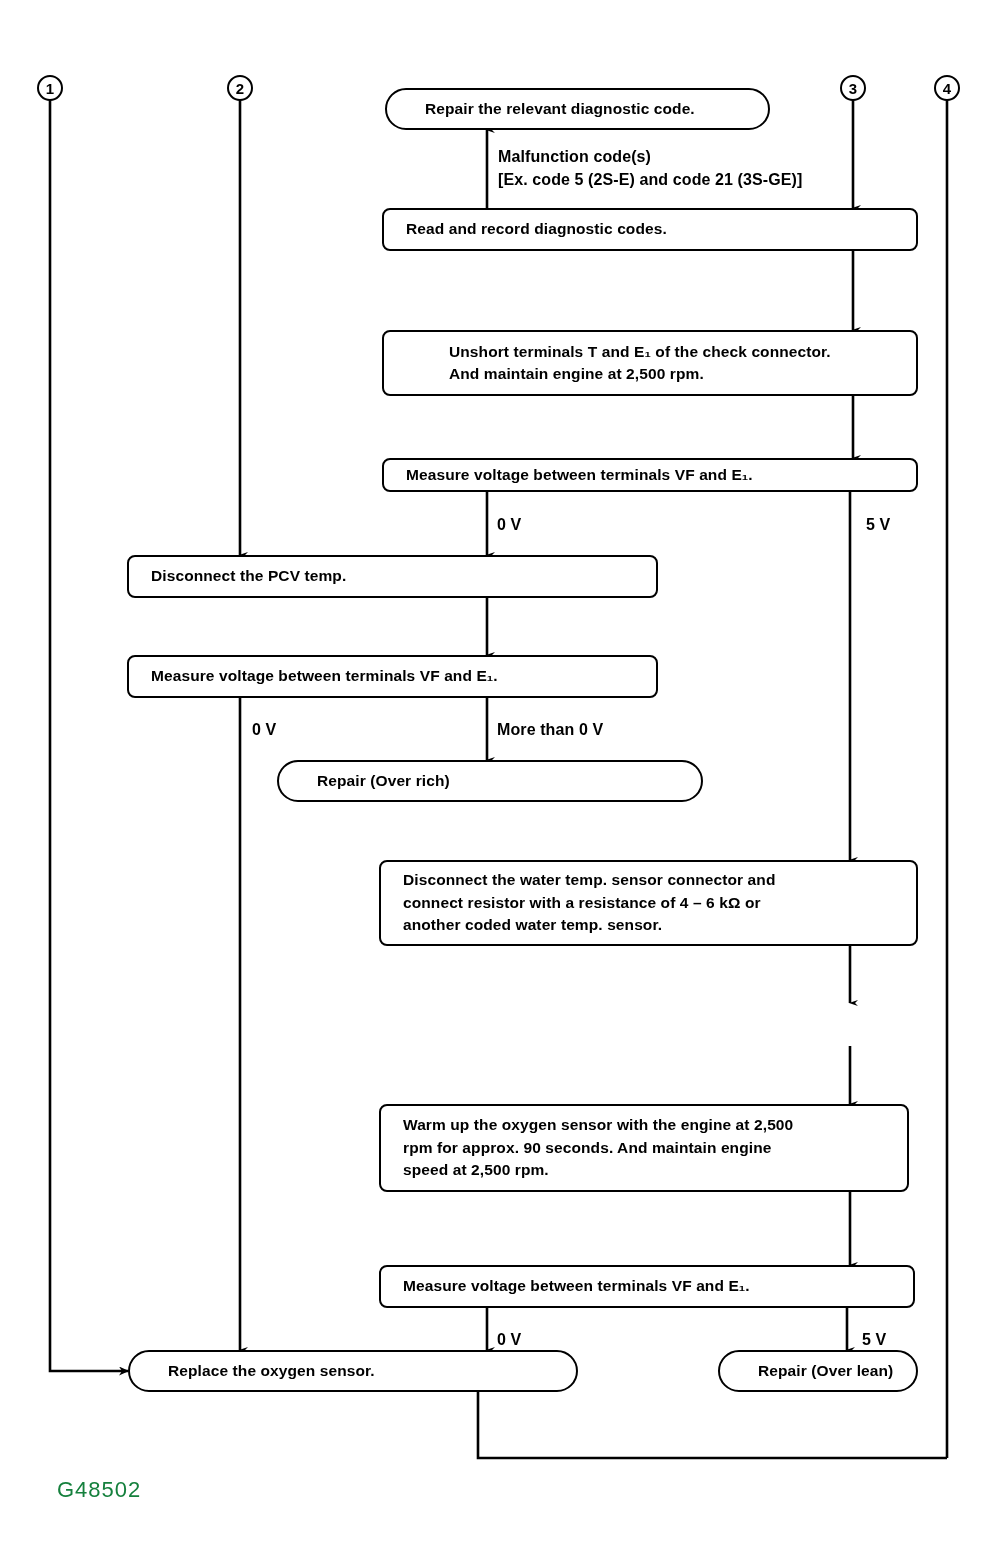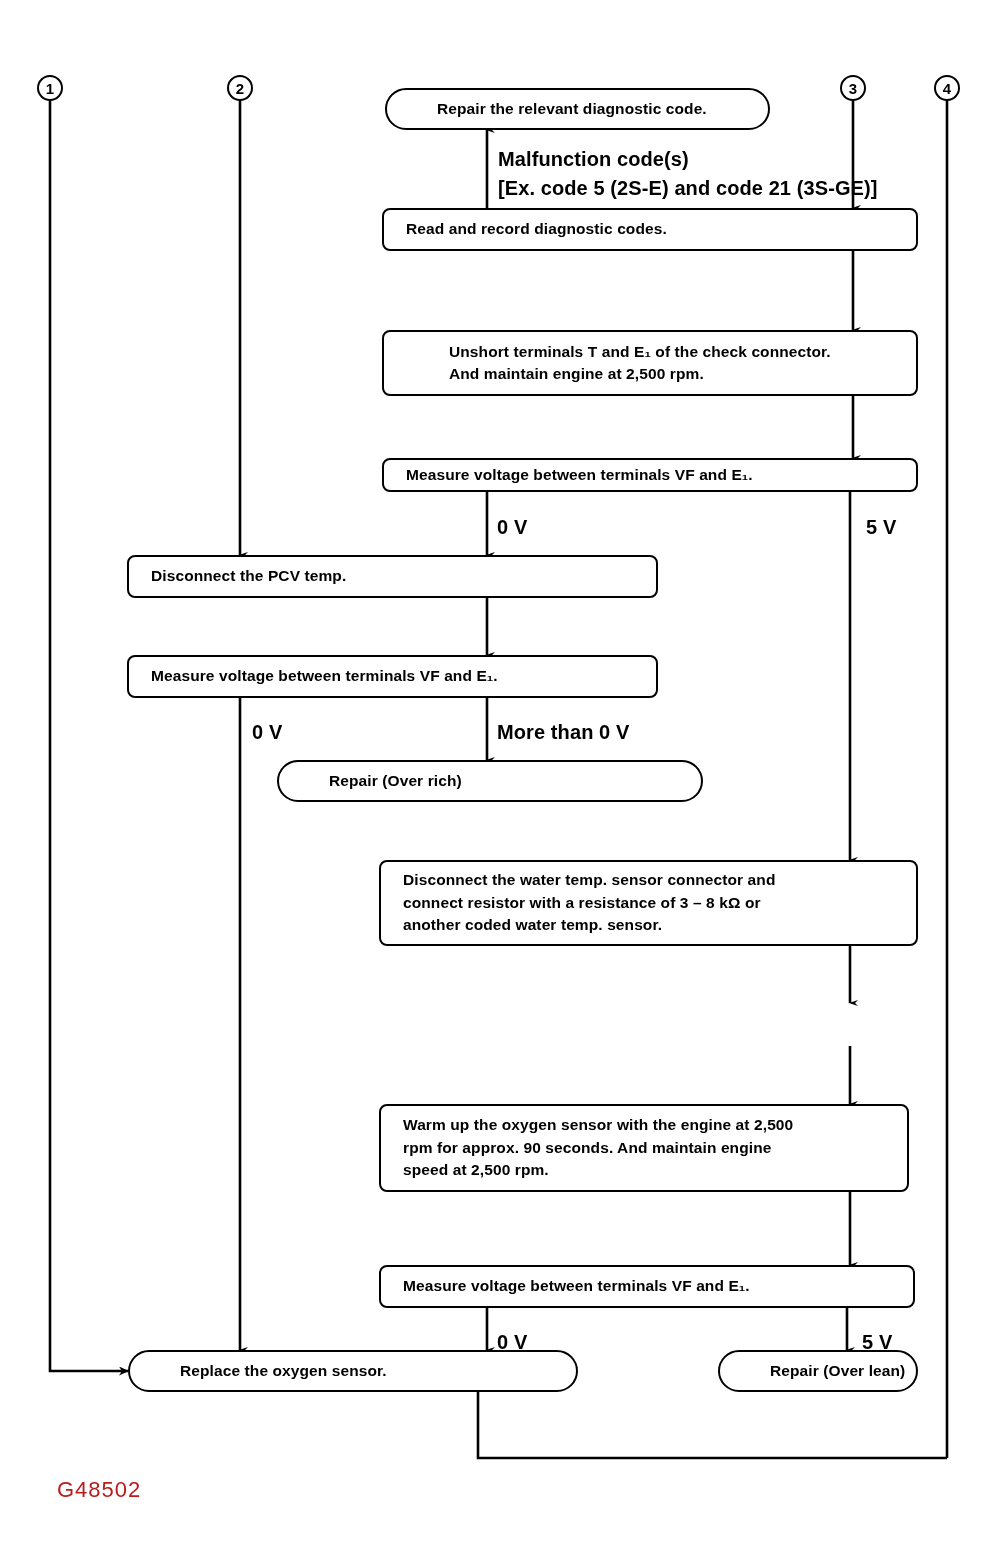--- a/index.html
+++ b/index.html
@@ -39,24 +39,24 @@
   .node.rect { border-radius: 8px; }
   .node.pill { border-radius: 999px; }
   .node .txt {
     padding: 0 0 0 22px;
     font-size: 15.5px;
     line-height: 1.45;
     letter-spacing: 0.1px;
     font-weight: 600;
     white-space: pre-line;
   }
-  .node.pill .txt { padding-left: 30px; margin-left: 20px; }
+  .node.pill .txt { padding-left: 38px; }
   .edge-label {
     position: absolute;
-    font-size: 20px;
+    font-size: 16px;
     font-weight: 600;
     color: #000;
     line-height: 1.45;
     white-space: pre-line;
     letter-spacing: 0.1px;
   }
   .connector {
     position: absolute;
     width: 26px; height: 26px;
     border: 2px solid #000;
@@ -69,21 +69,21 @@
     font-weight: 700;
     color: #000;
     box-sizing: border-box;
   }
   .page-code {
     position: absolute;
     left: 57px;
     top: 1477px;
     font-size: 22px;
     letter-spacing: 1px;
-    color: #b91c1c;
+    color: #15803d;
     font-weight: 400;
   }
 </style>
 </head>
 <body>
 
 <div id="sheet">
 
   <svg class="wires" viewBox="0 0 997 1555">
     <defs>
@@ -168,21 +168,21 @@
   <div class="node rect" style="left:127px; top:655px; width:531px; height:43px;">
     <span class="txt">Measure voltage between terminals VF and E₁.</span>
   </div>
 
   <div class="node pill" style="left:277px; top:760px; width:426px; height:42px;">
     <span class="txt">Repair (Over rich)</span>
   </div>
 
   <div class="node rect" style="left:379px; top:860px; width:539px; height:86px;">
     <span class="txt">Disconnect the water temp. sensor connector and
-connect resistor with a resistance of 3 – 8 kΩ or
+connect resistor with a resistance of 4 – 6 kΩ or
 another coded water temp. sensor.</span>
   </div>
 
 
   <div class="node rect" style="left:379px; top:1104px; width:530px; height:88px;">
     <span class="txt">Warm up the oxygen sensor with the engine at 2,500
 rpm for approx. 90 seconds.  And maintain engine
 speed at 2,500 rpm.</span>
   </div>
 

